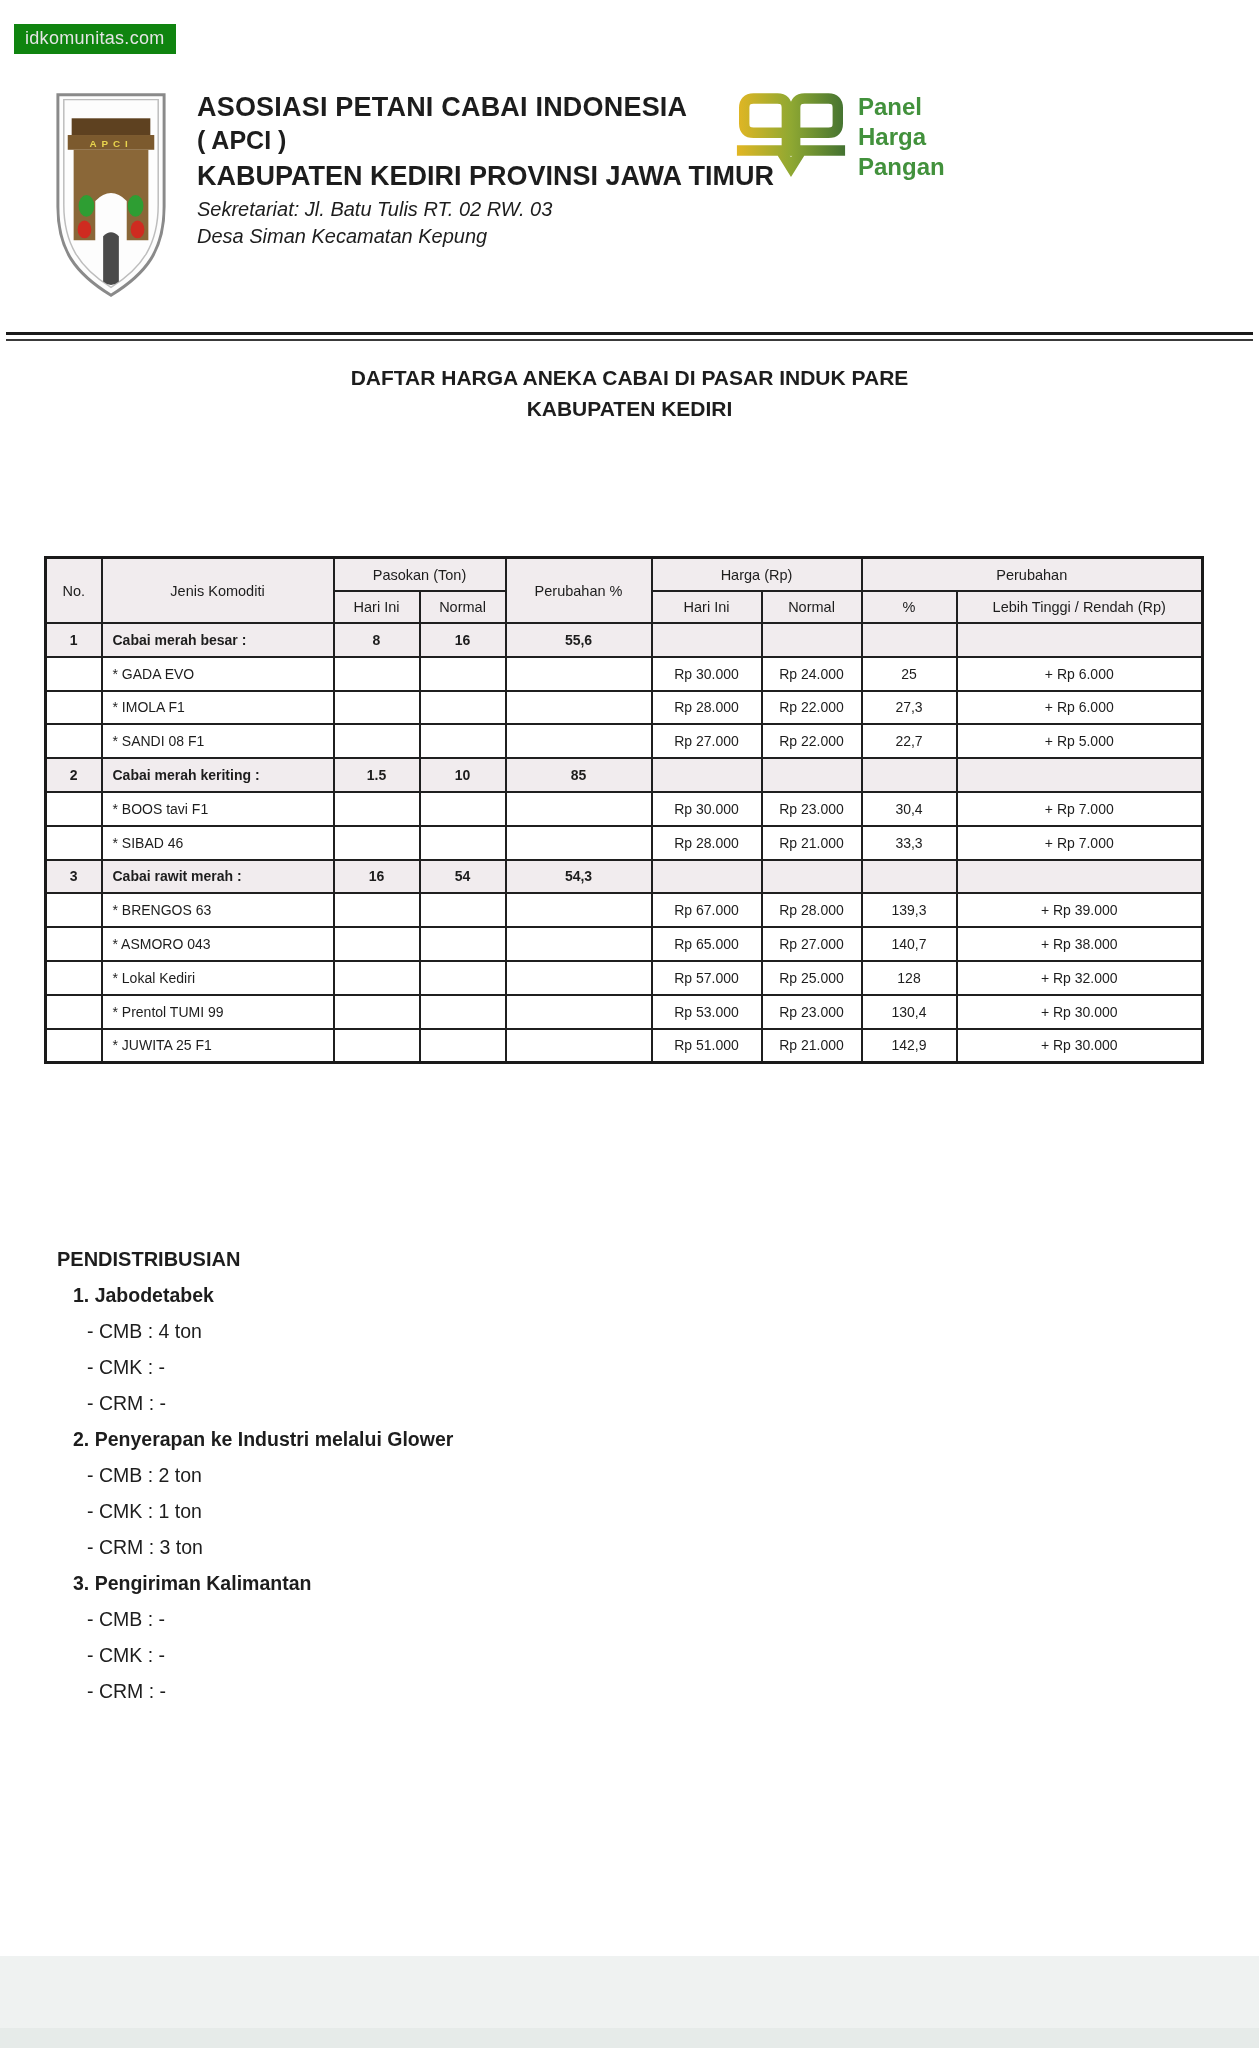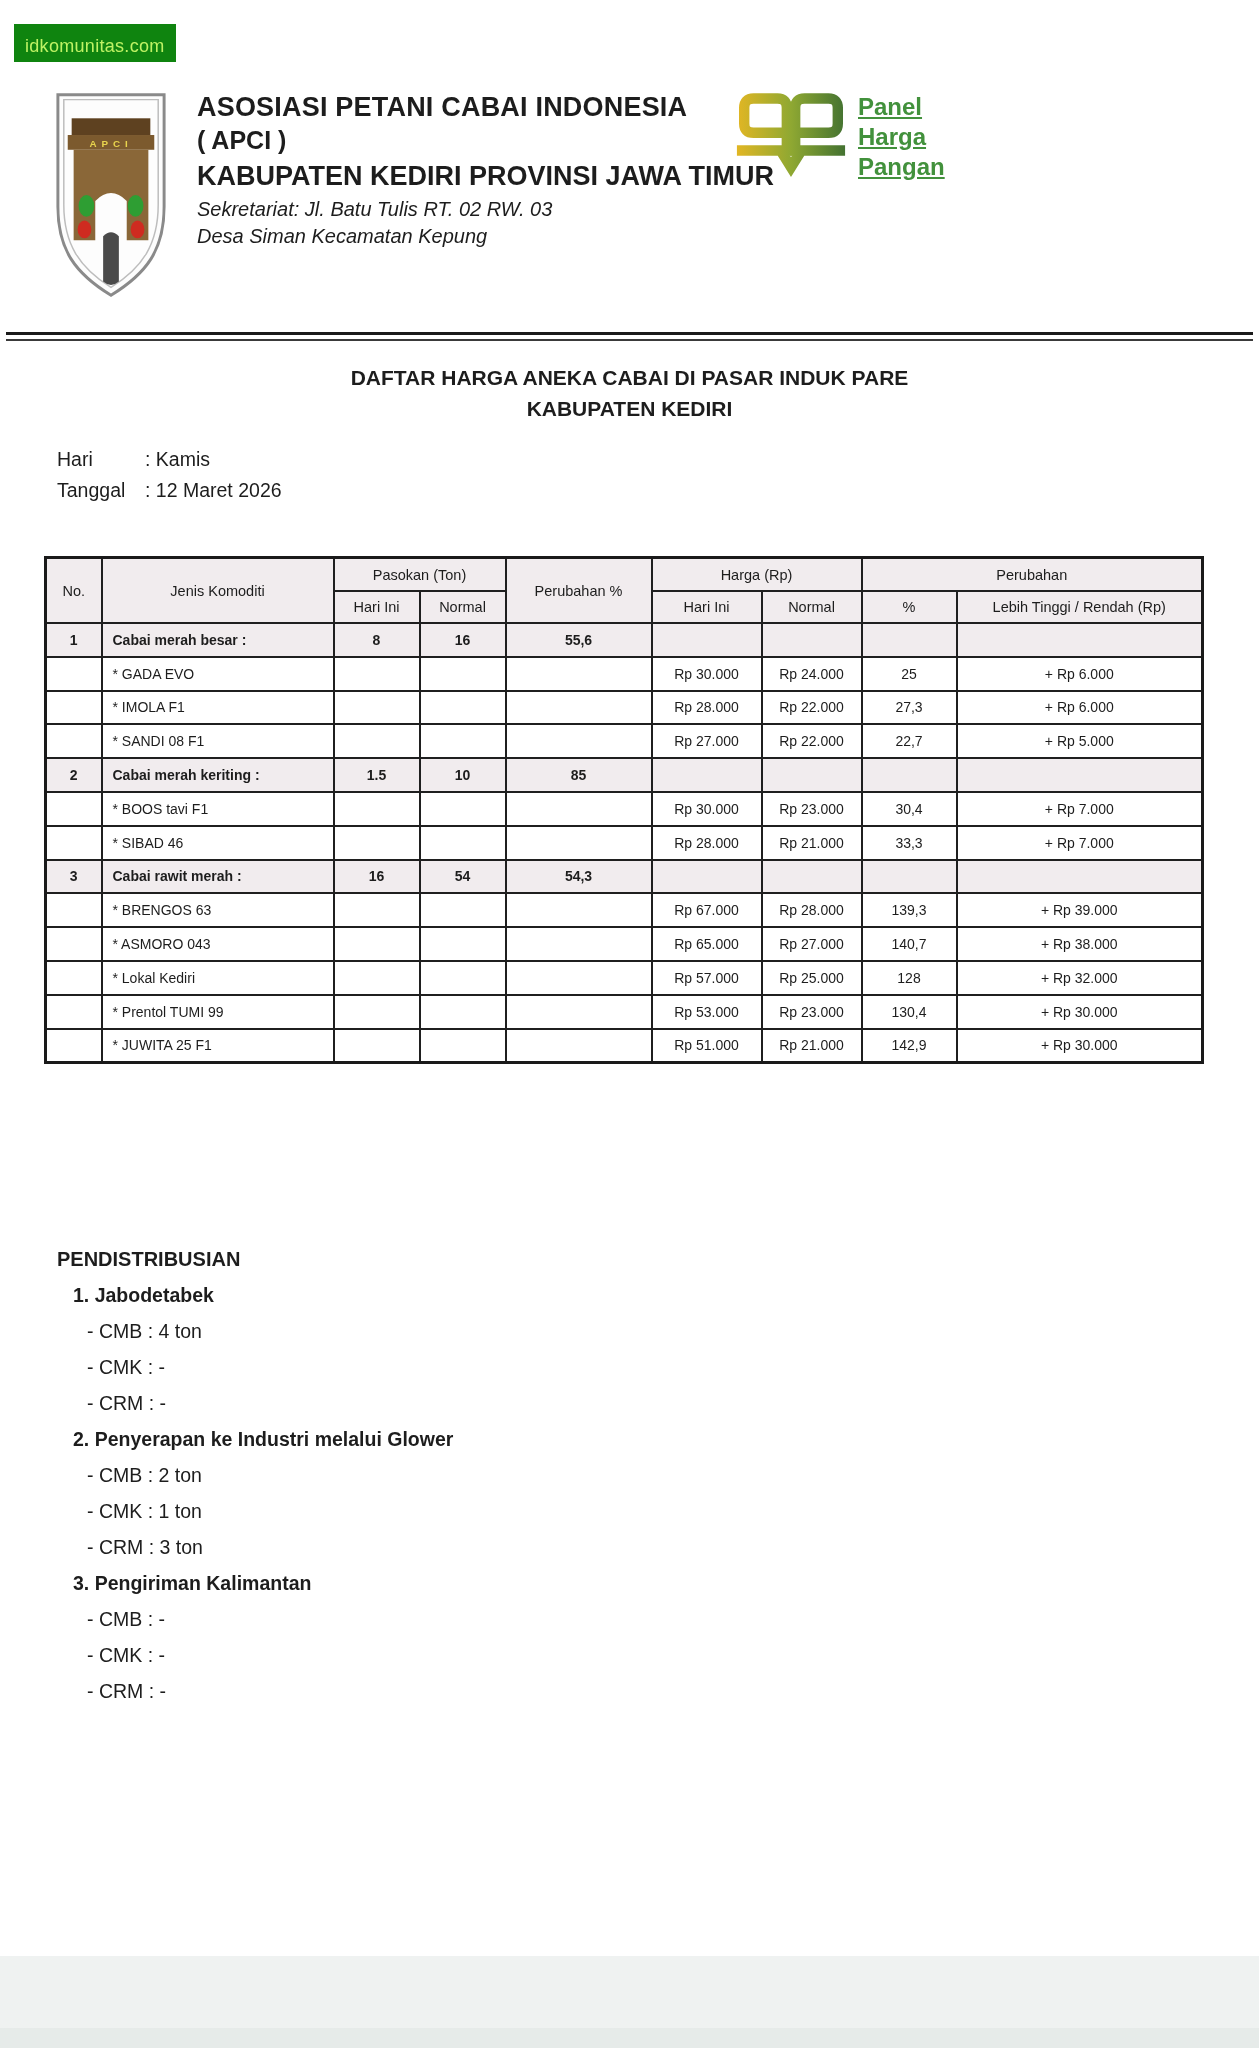--- a/index.html
+++ b/index.html
@@ -1,33 +1,33 @@
 <!DOCTYPE html>
 <html><head>
 <meta charset="utf-8">
 <style>
   html,body{margin:0;padding:0;background:#ffffff;}
   #page{position:relative;width:1259px;height:2048px;background:#ffffff;overflow:hidden;
         font-family:"Liberation Sans",sans-serif;color:#1d1d1d;}
 
   
-  .wm{position:absolute;left:14px;top:24px;background:#0f840f;color:#bef264;
-      font-size:18px;padding:12px 11px 5px;letter-spacing:.3px;}
+  .wm{position:absolute;left:14px;top:24px;background:#0f840f;color:#e5e5e5;
+      font-size:18px;padding:4px 11px 5px;letter-spacing:.3px;}
 
   
   .shield{position:absolute;left:52px;top:90px;width:118px;height:210px;}
   .org{position:absolute;left:197px;top:92px;width:565px;text-align:left;}
   .org .l1{font-size:27px;font-weight:bold;letter-spacing:.2px;}
   .org .l2{font-size:25px;font-weight:bold;margin-top:3px;}
   .org .l3{font-size:27px;font-weight:bold;margin-top:6px;white-space:nowrap;}
   .org .sek{font-size:20px;font-style:italic;margin-top:6px;}
   .org .desa{font-size:20px;font-style:italic;margin-top:4px;}
   .phpicon{position:absolute;left:733px;top:86px;width:116px;height:104px;}
   .phptext{position:absolute;left:858px;top:92px;font-size:24px;line-height:30px;
-           font-weight:bold;color:#42913c;text-decoration:underline;}
+           font-weight:bold;color:#42913c;}
 
   .dblrule{position:absolute;left:6px;top:332px;width:1247px;height:4px;
            border-top:3px solid #1a1a1a;border-bottom:2px solid #3a3a3a;}
 
   .doc-title{position:absolute;left:0;top:362px;width:1259px;text-align:center;
              font-size:21px;font-weight:bold;line-height:31px;}
 
   .meta{position:absolute;left:57px;top:444px;font-size:19.5px;line-height:31px;}
   .meta .lab{display:inline-block;width:88px;}
 
@@ -102,24 +102,20 @@
     <div>Pangan</div>
   </div>
 
   <div class="dblrule"></div>
 
   <div class="doc-title">
     <div>DAFTAR HARGA ANEKA CABAI DI PASAR INDUK PARE</div>
     <div>KABUPATEN KEDIRI</div>
   </div>
 
-  <div class="meta">
-    <div><span class="lab">Hari</span><span>: Kamis</span></div>
-    <div><span class="lab">Tanggal</span><span>: 12 Maret 2026</span></div>
-  </div>
 
   <table class="price">
     <colgroup>
       <col style="width:56px">
         <col style="width:232px">
         <col style="width:86px">
       <col style="width:86px">
         <col style="width:146px">
         <col style="width:110px">
       <col style="width:100px">

